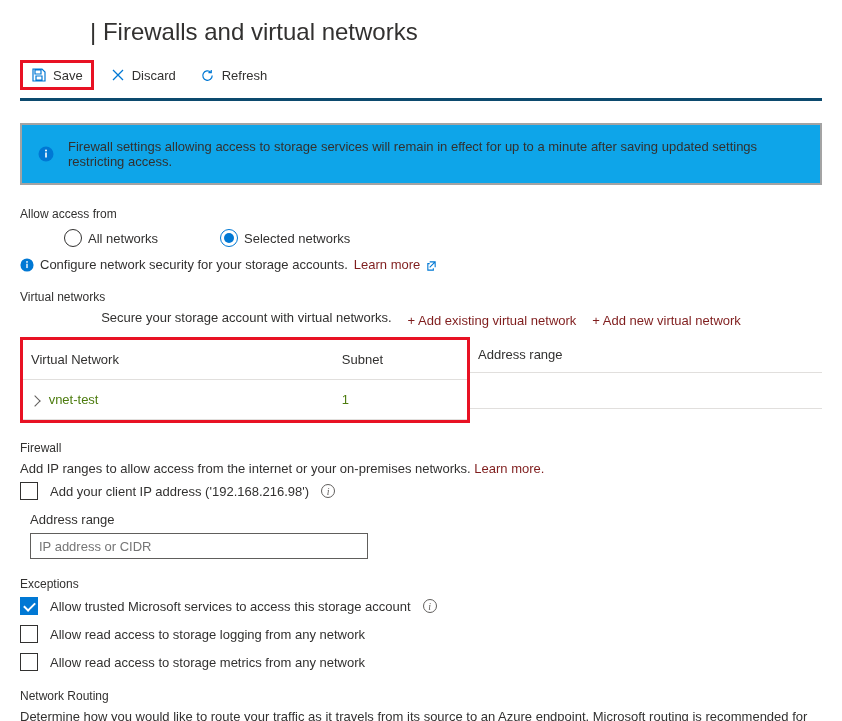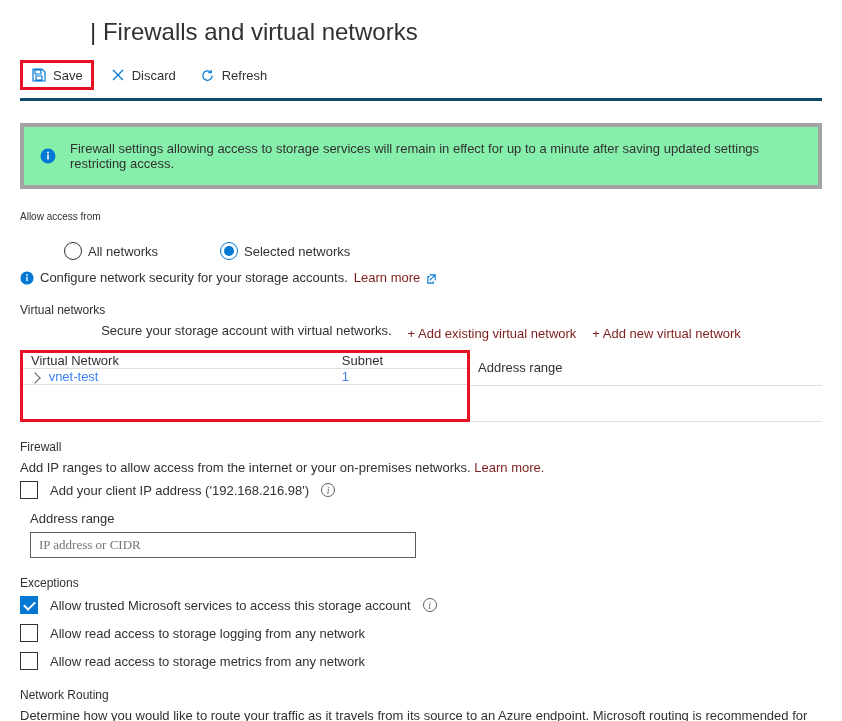--- a/index.html
+++ b/index.html
@@ -31,37 +31,37 @@
       padding: 4px 8px;
       background: none;
       border: none;
       font-size: 13px;
       color: #323130;
       cursor: pointer;
     }
     .toolbar .icon { width: 16px; height: 16px; display: inline-flex; align-items: center; justify-content: center; }
     .highlight-red { border: 3px solid #e81123; }
     .info-banner {
-      background: #86efac;
-      border: 4px solid #a3a3a3;
+      background: #0ea5e9;
+      border: 2px solid #a3a3a3;
       padding: 14px 16px;
       display: flex;
       align-items: center;
       gap: 14px;
       margin-bottom: 22px;
     }
     .info-icon-circle {
       width: 16px;
       height: 16px;
       flex: 0 0 16px;
     }
     .section-label {
-      font-size: 10px;
-      color: #323130;
-      margin-bottom: 20px;
+      font-size: 12px;
+      color: #323130;
+      margin-bottom: 8px;
     }
     .radio-row, .check-row {
       display: flex;
       align-items: center;
       gap: 12px;
       margin-bottom: 10px;
     }
     .radio-row { gap: 18px; }
     .radio-item { display: flex; align-items: center; gap: 6px; cursor: pointer; padding-left: 44px; }
     .radio-outer {
@@ -97,26 +97,26 @@
     .vnet-table-wrap {
       border: 3px solid #e81123;
       padding: 0;
     }
     table.vnet-table {
       width: 100%;
       border-collapse: collapse;
     }
     table.vnet-table th, table.vnet-table td {
       text-align: left;
-      padding: 0 8px;
+      padding: 12px 8px;
       border-bottom: 1px solid #e1dfdd;
       font-weight: 400;
     }
     table.vnet-table th { color: #323130; font-size: 13px; }
-    table.vnet-table td { color: #3b82f6; }
+    table.vnet-table td { color: #4d7c0f; }
     .chevron {
       display: inline-block;
       width: 8px; height: 8px;
       border-right: 1.5px solid #605e5c;
       border-bottom: 1.5px solid #605e5c;
       transform: rotate(-45deg);
       margin-right: 6px;
       vertical-align: middle;
     }
     .address-range-col {
@@ -155,26 +155,25 @@
       border-radius: 50%;
       display: inline-flex; align-items: center; justify-content: center;
       font-size: 10px;
       color: #605e5c;
       font-style: italic;
       font-family: Georgia, serif;
       cursor: default;
       flex: 0 0 14px;
     }
     .text-input {
-      width: 386px;
+      width: 338px;
       height: 26px;
       border: 1px solid #605e5c;
       padding: 2px 8px;
       font-size: 13px;
-      font-family: Liberation Serif, serif;
     }
     .field-label {
       font-size: 13px;
       margin: 12px 0 6px 10px;
     }
     .section-block { margin-bottom: 18px; }
     .input-wrap { margin-left: 10px; }
     svg { display: block; }
   </style>
 </head>

